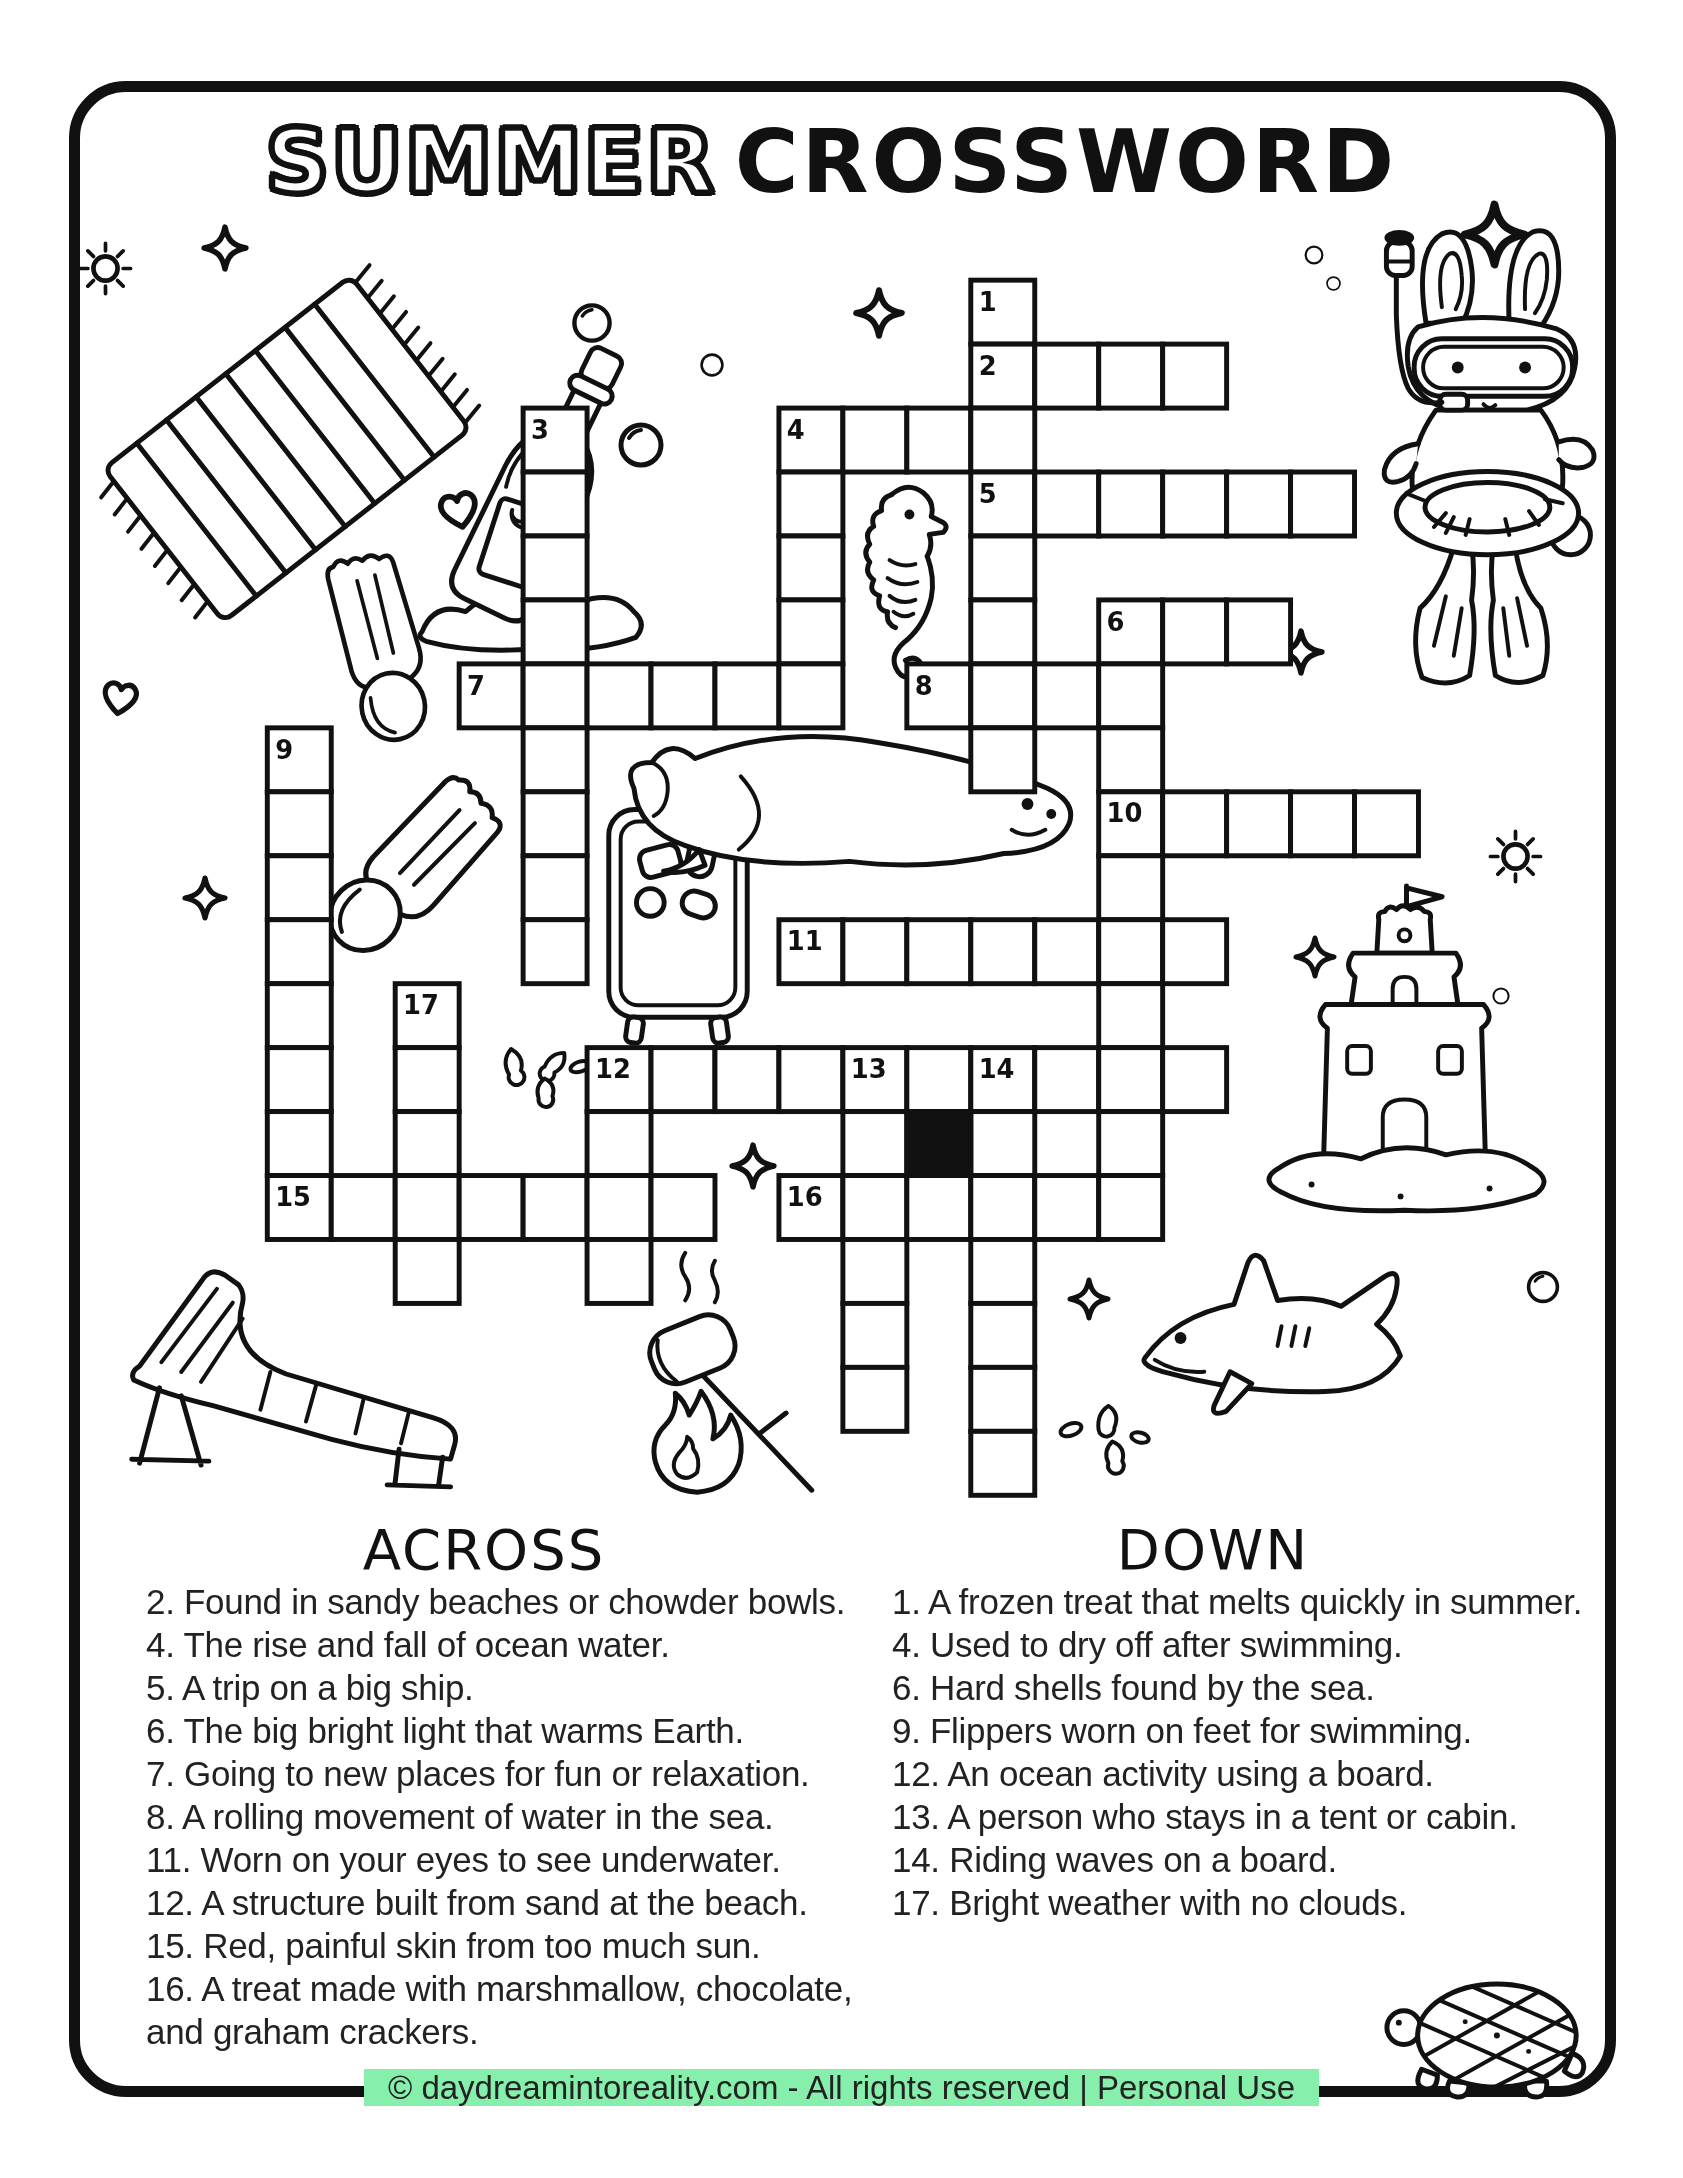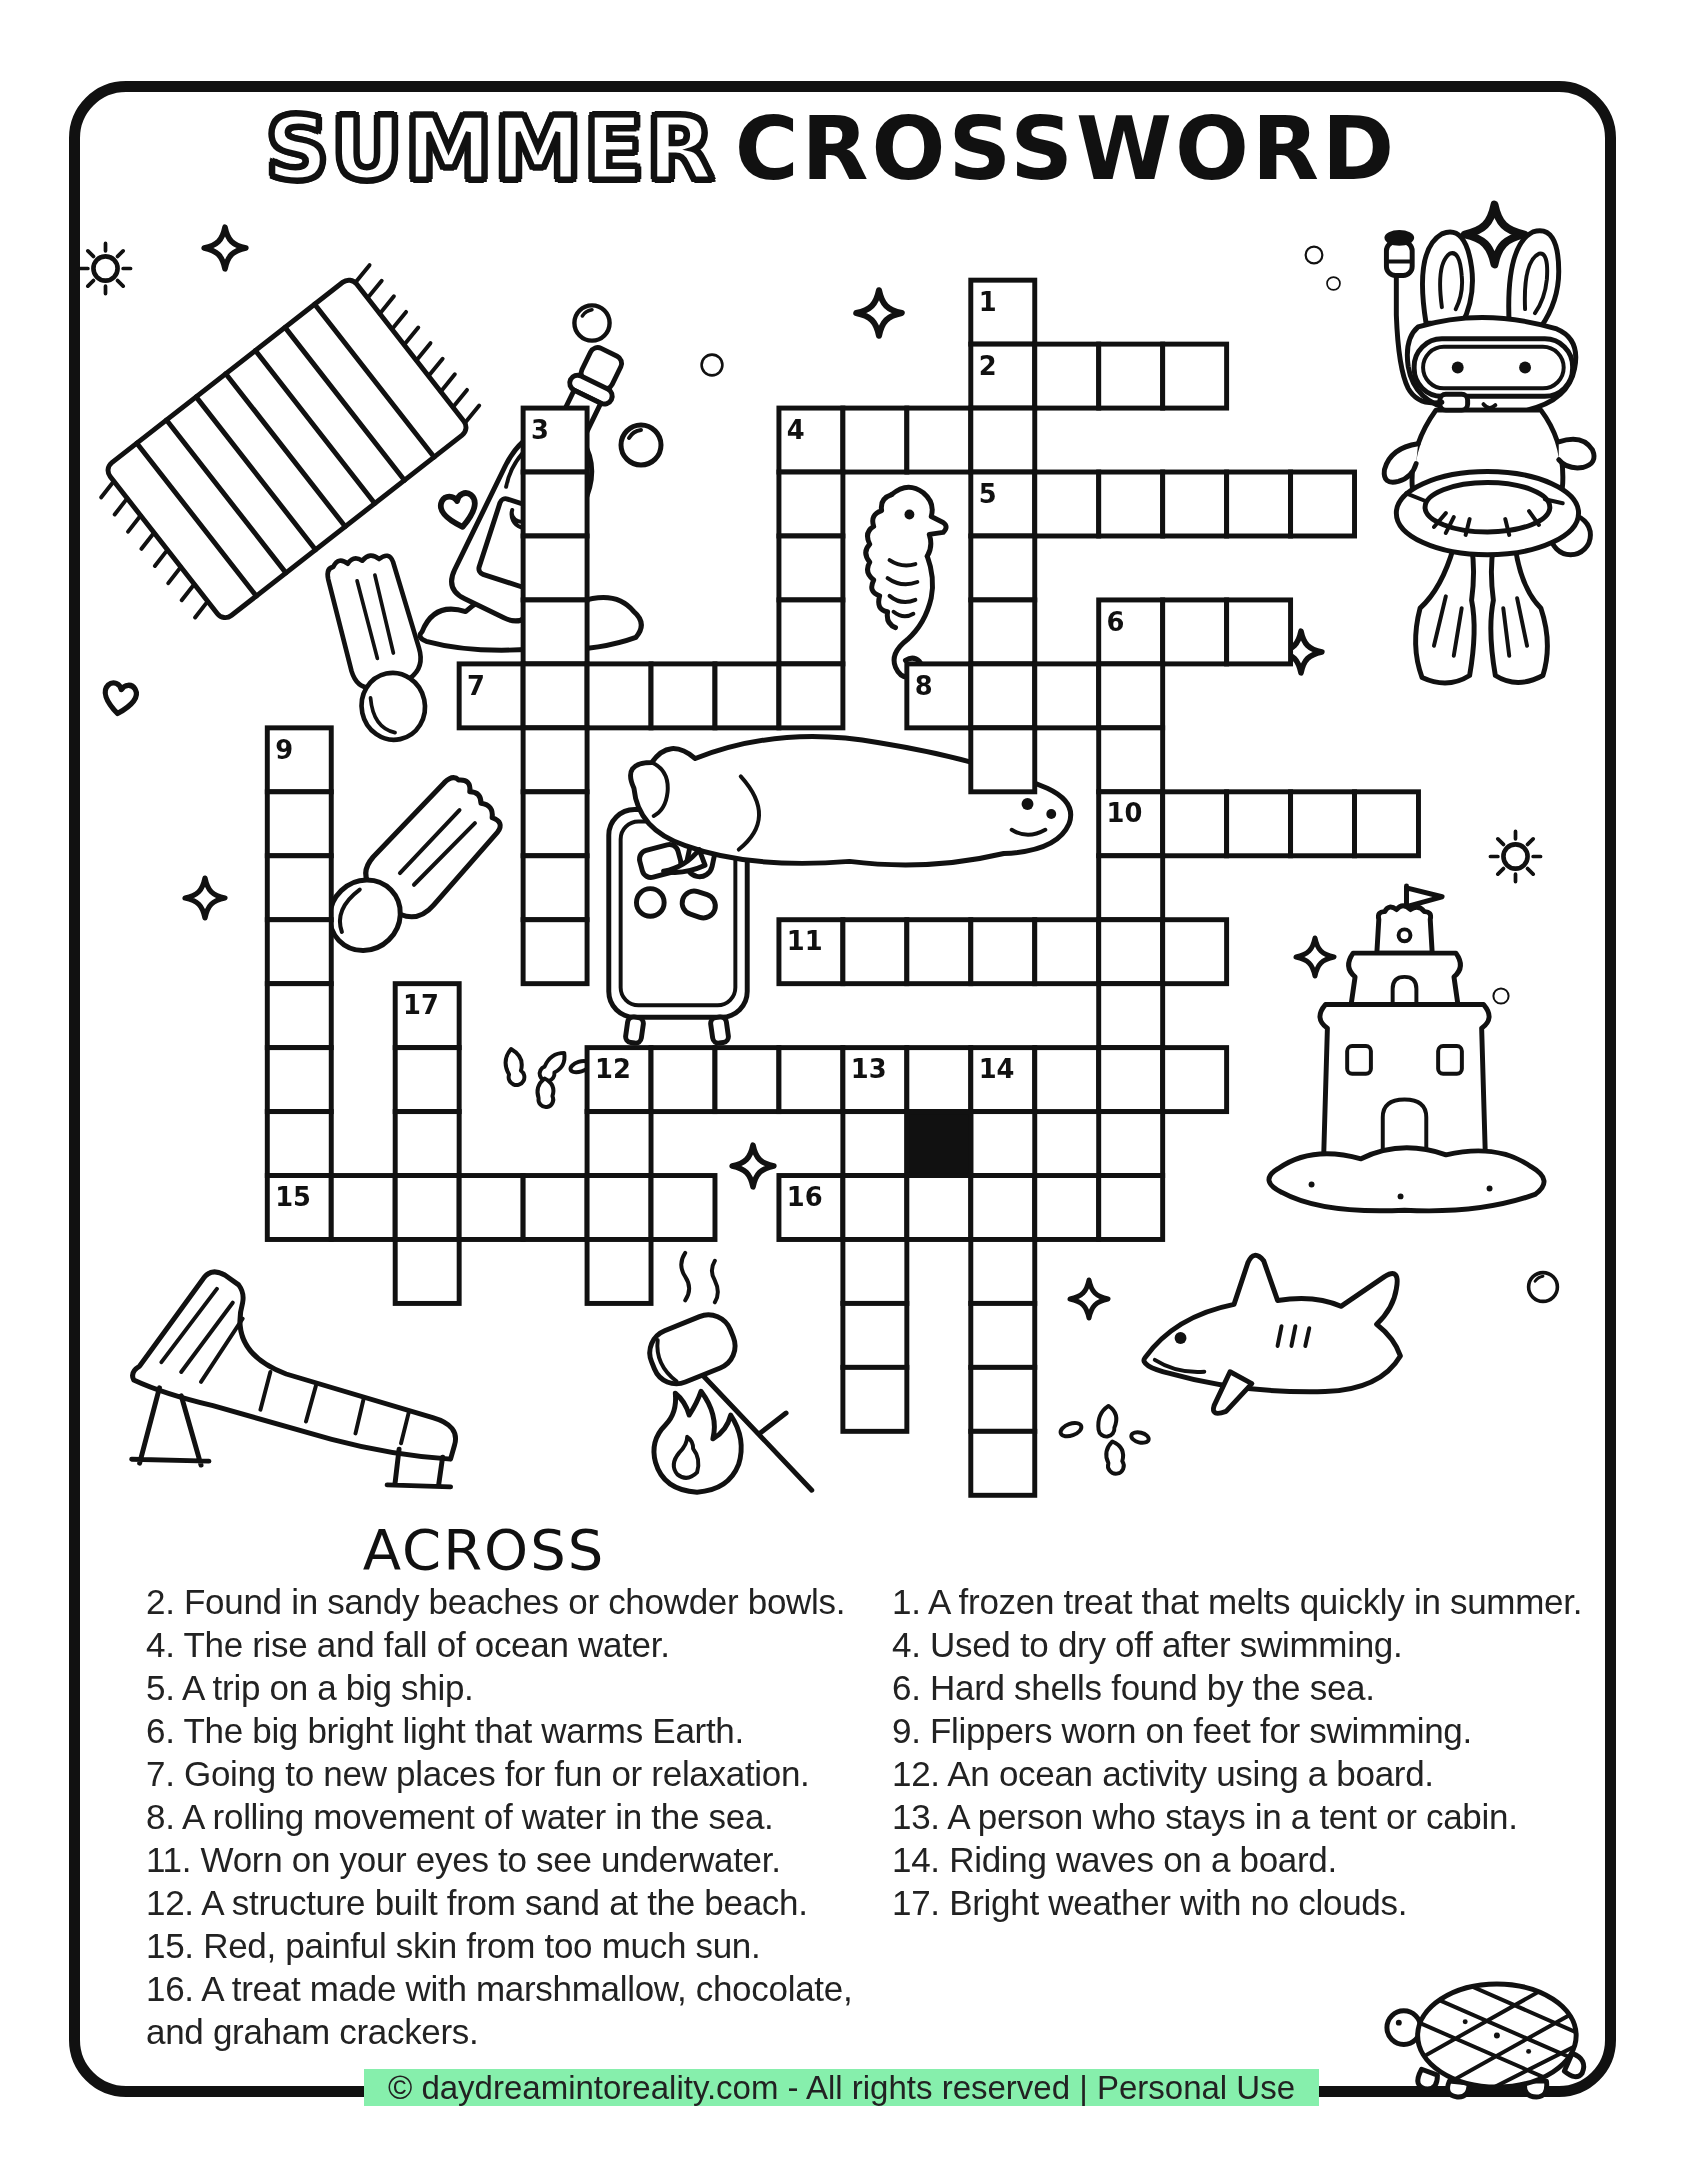--- a/index.html
+++ b/index.html
@@ -1,20 +1,20 @@
 <!DOCTYPE html>
 <html><head>
 <meta charset="utf-8">
 <style>
   html,body{margin:0;padding:0;background:#e8e8e8;}
   .sheet{position:relative;width:1683px;height:2178px;background:#ffffff;overflow:hidden;
          font-family:"Liberation Sans",sans-serif;color:#1d1d1d;}
   .page-border{position:absolute;left:69px;top:81px;width:1525px;height:1994px;
                border:11px solid #111;border-radius:57px;z-index:1;}
-  .title{position:absolute;top:98px;left:0;width:1663px;text-align:center;z-index:2;
+  .title{position:absolute;top:111px;left:0;width:1663px;text-align:center;z-index:2;
          font-family:"DejaVu Sans",sans-serif;font-weight:900;font-size:87px;letter-spacing:3px;white-space:nowrap;}
   .t-outline{color:#fff;-webkit-text-stroke:5px #111;
      text-shadow:3px 3px 0 #111,-3px 3px 0 #111,3px -3px 0 #111,-3px -3px 0 #111,0 4px 0 #111,0 -4px 0 #111,4px 0 0 #111,-4px 0 0 #111;}
   .t-solid{color:#111;margin-left:18px;}
   #grid-svg{position:absolute;left:0;top:0;width:1683px;height:2178px;z-index:3;pointer-events:none;}
   .deco{position:absolute;z-index:2;overflow:visible;}
   .deco path,.deco rect,.deco circle,.deco ellipse{fill:#fff;stroke:#111;stroke-width:5;stroke-linecap:round;stroke-linejoin:round;}
   .deco .nf{fill:none;}
   .deco .fl{fill:#111;stroke:none;}
   .deco .thin{stroke-width:4;}
@@ -397,20 +397,21 @@
       <text x="794.8" y="960.0" font-family="&quot;DejaVu Sans&quot;, sans-serif" font-size="26" font-weight="bold" fill="#111111">11</text>
       <text x="601.0" y="1089.2" font-family="&quot;DejaVu Sans&quot;, sans-serif" font-size="26" font-weight="bold" fill="#111111">12</text>
       <text x="859.4" y="1089.2" font-family="&quot;DejaVu Sans&quot;, sans-serif" font-size="26" font-weight="bold" fill="#111111">13</text>
       <text x="988.6" y="1089.2" font-family="&quot;DejaVu Sans&quot;, sans-serif" font-size="26" font-weight="bold" fill="#111111">14</text>
       <text x="278.0" y="1218.4" font-family="&quot;DejaVu Sans&quot;, sans-serif" font-size="26" font-weight="bold" fill="#111111">15</text>
       <text x="794.8" y="1218.4" font-family="&quot;DejaVu Sans&quot;, sans-serif" font-size="26" font-weight="bold" fill="#111111">16</text>
       <text x="407.2" y="1024.6" font-family="&quot;DejaVu Sans&quot;, sans-serif" font-size="26" font-weight="bold" fill="#111111">17</text>
     </svg>
 
   <div class="clue-header" id="across-header">ACROSS</div>
+  <div class="clue-header" id="down-header">DOWN</div>
   <div class="clues" id="across-list">
       <div>2. Found in sandy beaches or chowder bowls.</div>
       <div>4. The rise and fall of ocean water.</div>
       <div>5. A trip on a big ship.</div>
       <div>6. The big bright light that warms Earth.</div>
       <div>7. Going to new places for fun or relaxation.</div>
       <div>8. A rolling movement of water in the sea.</div>
       <div>11. Worn on your eyes to see underwater.</div>
       <div>12. A structure built from sand at the beach.</div>
       <div>15. Red, painful skin from too much sun.</div>

